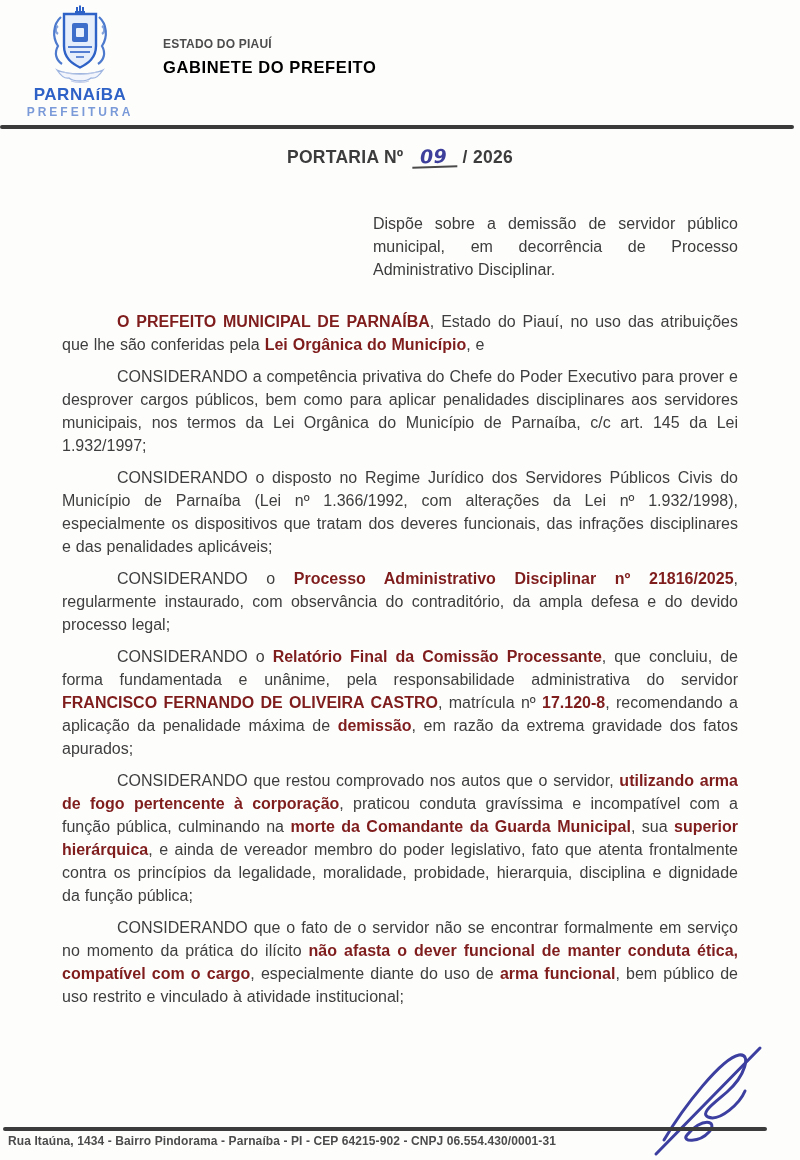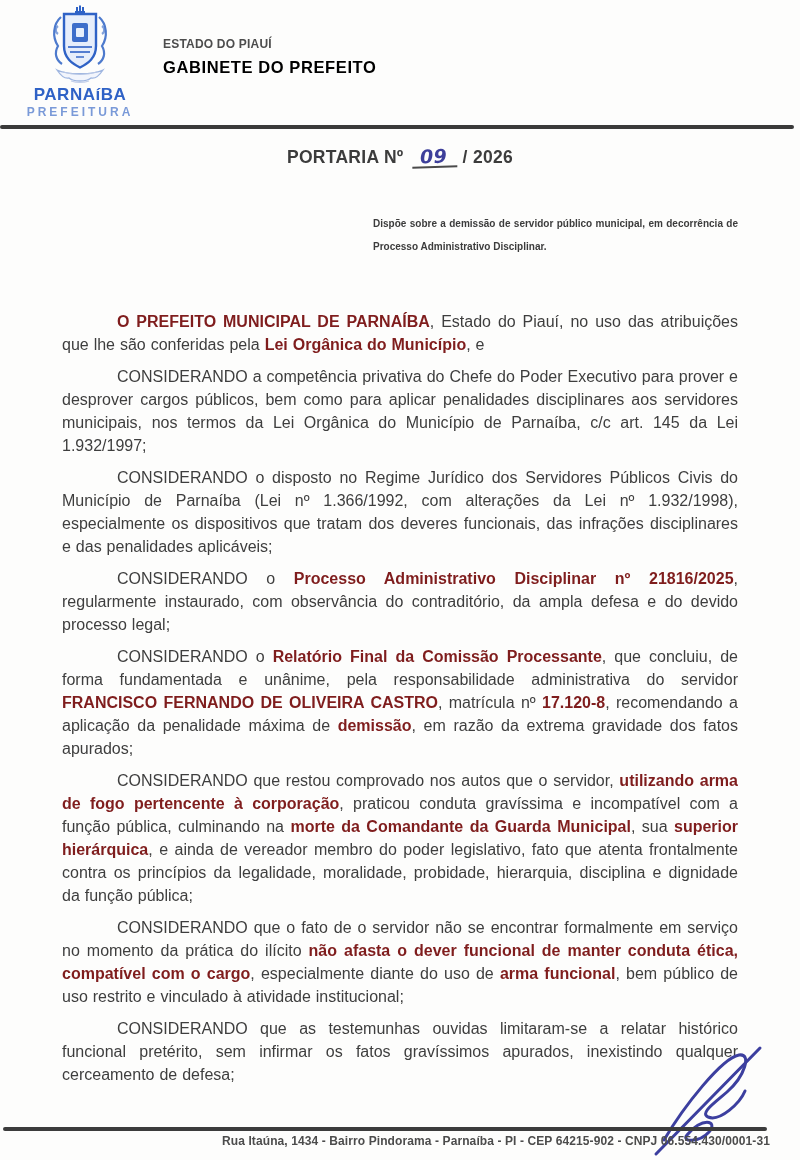--- a/index.html
+++ b/index.html
@@ -52,21 +52,21 @@
     padding: 0 10px 0 8px;
     border-bottom: 2px solid #4a4a4a;
     transform: rotate(-2deg);
     margin: 0 6px 0 8px;
     line-height: 1;
   }
 
   
   .epigraph {
     position: absolute; top: 212px; left: 373px; width: 365px;
-    font-weight: bold; font-size: 10px; line-height: 23px;
+    font-weight: normal; font-size: 16px; line-height: 23px;
     text-align: justify; color: #3c3c3c;
   }
 
   
   .body-text {
     position: absolute; top: 310px; left: 62px; width: 676px;
   }
   .para {
     font-size: 16px; line-height: 23px; text-align: justify;
     text-indent: 55px; margin-bottom: 9px; color: #3e3e3e;
@@ -76,22 +76,22 @@
 
   
   .signature { position: absolute; left: 650px; top: 1040px; width: 128px; height: 118px; }
 
   
   .rule-bottom {
     position: absolute; top: 1127px; left: 3px; width: 764px; height: 3.5px;
     background: #3c3c3c; border-radius: 2px;
   }
   .footer-address {
-    position: absolute; top: 1134px; left: 0; width: 770px;
-    text-align: right; font-weight: bold; font-size: 12px; color: #4c4c4c;
+    position: absolute; top: 1134px; left: 8px; width: 770px;
+    text-align: left; font-weight: bold; font-size: 12px; color: #4c4c4c;
     letter-spacing: 0.1px;
   }
 </style>
 </head>
 <body>
 
 <div class="page">
 
   <div class="header">
     <div class="logo-block">
@@ -140,21 +140,20 @@
   <div class="epigraph">Dispõe sobre a demissão de servidor público municipal, em decorrência de Processo Administrativo Disciplinar.</div>
 
   <div class="body-text">
       <p class="para"><span class="bold">O PREFEITO MUNICIPAL DE PARNAÍBA</span><span>, Estado do Piauí, no uso das atribuições que lhe são conferidas pela </span><span class="bold">Lei Orgânica do Município</span><span>, e</span></p>
       <p class="para"><span>CONSIDERANDO a competência privativa do Chefe do Poder Executivo para prover e desprover cargos públicos, bem como para aplicar penalidades disciplinares aos servidores municipais, nos termos da Lei Orgânica do Município de Parnaíba, c/c art. 145 da Lei 1.932/1997;</span></p>
       <p class="para"><span>CONSIDERANDO o disposto no Regime Jurídico dos Servidores Públicos Civis do Município de Parnaíba (Lei nº 1.366/1992, com alterações da Lei nº 1.932/1998), especialmente os dispositivos que tratam dos deveres funcionais, das infrações disciplinares e das penalidades aplicáveis;</span></p>
       <p class="para"><span>CONSIDERANDO o </span><span class="bold">Processo Administrativo Disciplinar nº 21816/2025</span><span>, regularmente instaurado, com observância do contraditório, da ampla defesa e do devido processo legal;</span></p>
       <p class="para"><span>CONSIDERANDO o </span><span class="bold">Relatório Final da Comissão Processante</span><span>, que concluiu, de forma fundamentada e unânime, pela responsabilidade administrativa do servidor </span><span class="bold">FRANCISCO FERNANDO DE OLIVEIRA CASTRO</span><span>, matrícula nº </span><span class="bold">17.120-8</span><span>, recomendando a aplicação da penalidade máxima de </span><span class="bold">demissão</span><span>, em razão da extrema gravidade dos fatos apurados;</span></p>
       <p class="para"><span>CONSIDERANDO que restou comprovado nos autos que o servidor, </span><span class="bold">utilizando arma de fogo pertencente à corporação</span><span>, praticou conduta gravíssima e incompatível com a função pública, culminando na </span><span class="bold">morte da Comandante da Guarda Municipal</span><span>, sua </span><span class="bold">superior hierárquica</span><span>, e ainda de vereador membro do poder legislativo, fato que atenta frontalmente contra os princípios da legalidade, moralidade, probidade, hierarquia, disciplina e dignidade da função pública;</span></p>
       <p class="para"><span>CONSIDERANDO que o fato de o servidor não se encontrar formalmente em serviço no momento da prática do ilícito </span><span class="bold">não afasta o dever funcional de manter conduta ética, compatível com o cargo</span><span>, especialmente diante do uso de </span><span class="bold">arma funcional</span><span>, bem público de uso restrito e vinculado à atividade institucional;</span></p>
-      <p class="para"><span>CONSIDERANDO que as testemunhas ouvidas limitaram-se a relatar histórico funcional pretérito, sem infirmar os fatos gravíssimos apurados, inexistindo qualquer cerceamento de defesa;</span></p>
     </div>
 
   <svg class="signature" viewBox="0 0 128 118" aria-hidden="true">
     <g stroke="#3c3f9f" stroke-width="3" fill="none" stroke-linecap="round">
       <path d="M14 100 C34 66 72 18 89 15 C102 13 95 36 77 52 C63 64 50 73 58 77 C70 82 90 63 95 51"></path>
       <path d="M37 95 C51 77 69 80 59 92 C49 103 31 102 37 95"></path>
       <path d="M6 114 L110 8"></path>
     </g>
   </svg>
 

